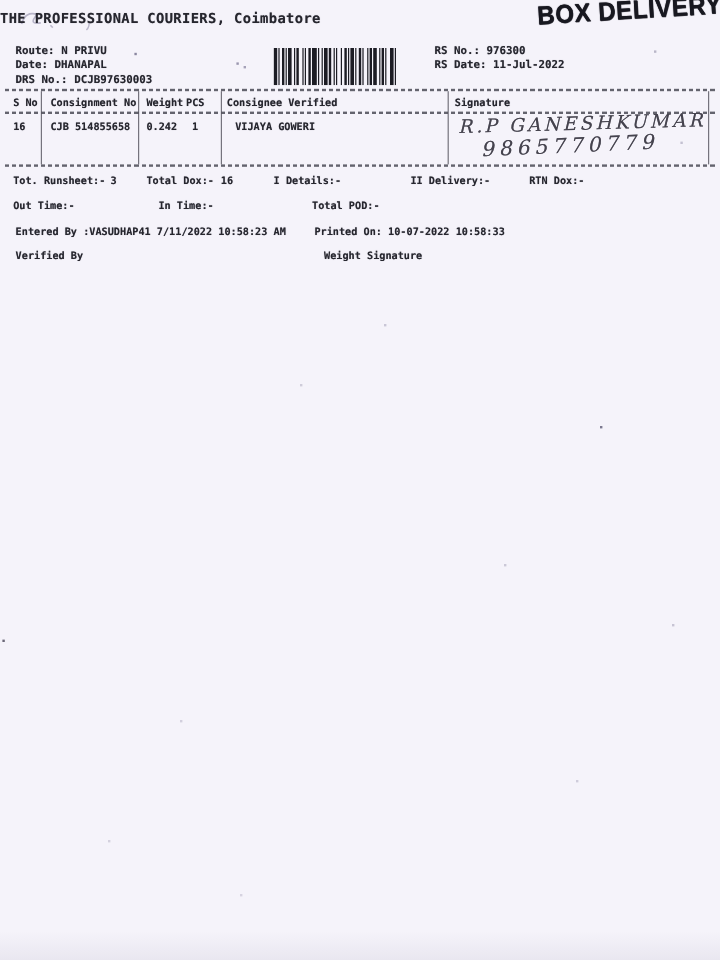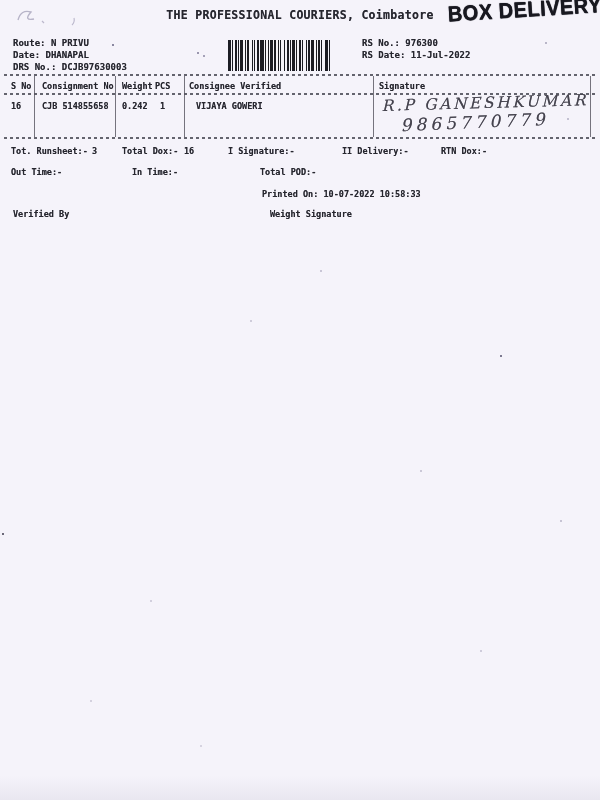--- a/index.html
+++ b/index.html
@@ -22,21 +22,21 @@
     font-weight:bold;
     color:var(--ink);
     text-shadow:0 0 0.6px rgba(45,45,58,0.55);
     white-space:nowrap;
     position:absolute;
   }
   .t-title{font-size:11.5px;letter-spacing:0.3px;}
   .t-sub{font-size:10.5px;letter-spacing:0.2px;}
   .t-meta{font-size:9px;}
   .t-small{font-size:8.5px;}
-  .center{left:0;right:0;text-align:center;}
+  .center{left:0;right:0;text-align:left;}
   
   .stamp{
     position:absolute;left:447px;top:2px;
     font-family:"Liberation Sans", sans-serif;
     font-weight:bold;font-size:20px;letter-spacing:0.5px;
     color:var(--stamp_ink);
     transform:rotate(-3.5deg) scaleY(1.08);
     transform-origin:left top;
     text-shadow:0 0 0.8px var(--stamp_ink), 0.4px 0.4px 0 rgba(24,24,32,0.75);
     white-space:nowrap;
@@ -205,26 +205,27 @@
   <div class="print t-small" style="left:160px;top:101px">1</div>
   <div class="print t-small" style="left:196px;top:101px">VIJAYA GOWERI</div>
 
   <div class="hand name">R.P GANESHKUMAR</div>
   <div class="hand phone">9865770779</div>
 
   <div class="print t-small" style="left:11px;top:146px">Tot. Runsheet:-</div>
   <div class="print t-small" style="left:92px;top:146px">3</div>
   <div class="print t-small" style="left:122px;top:146px">Total Dox:-</div>
   <div class="print t-small" style="left:184px;top:146px">16</div>
-  <div class="print t-small" style="left:228px;top:146px">I Signature:-</div>
+  <div class="print t-small" style="left:228px;top:146px">I Details:-</div>
   <div class="print t-small" style="left:342px;top:146px">II Delivery:-</div>
   <div class="print t-small" style="left:441px;top:146px">RTN Dox:-</div>
 
   <div class="print t-small" style="left:11px;top:167px">Out Time:-</div>
   <div class="print t-small" style="left:132px;top:167px">In Time:-</div>
   <div class="print t-small" style="left:260px;top:167px">Total POD:-</div>
 
+  <div class="print t-small" style="left:13px;top:189px">Entered By :VASUDHAP41 7/11/2022 10:58:23 AM</div>
   <div class="print t-small" style="left:262px;top:189px">Printed On: 10-07-2022 10:58:33</div>
 
   <div class="print t-small" style="left:13px;top:209px">Verified By</div>
   <div class="print t-small" style="left:270px;top:209px">Weight Signature</div>
 
 </div>
 
 </body></html>

